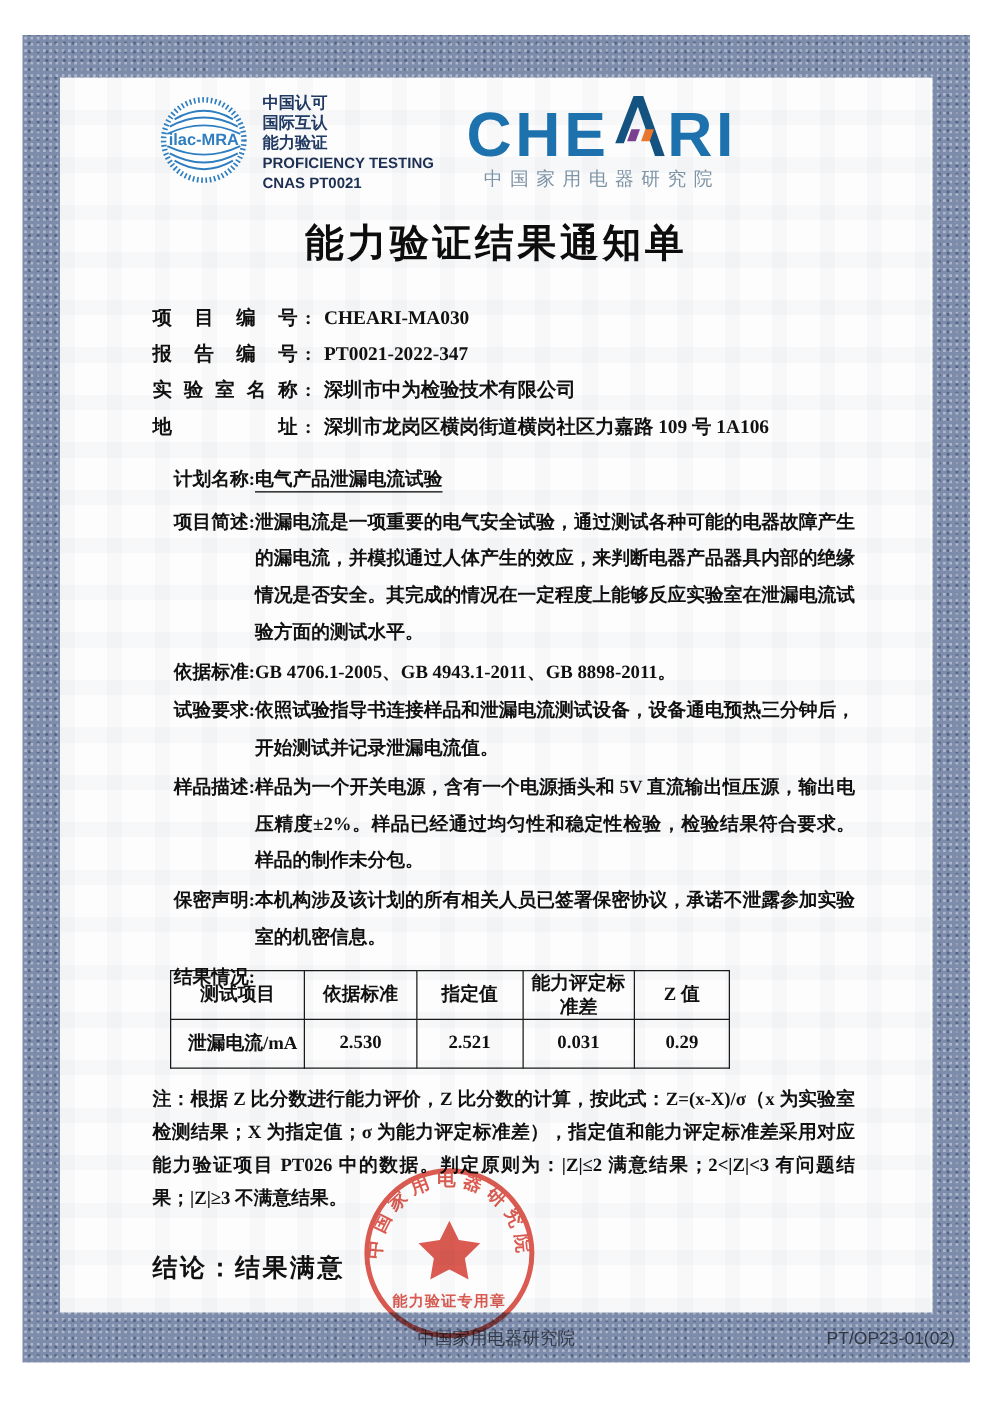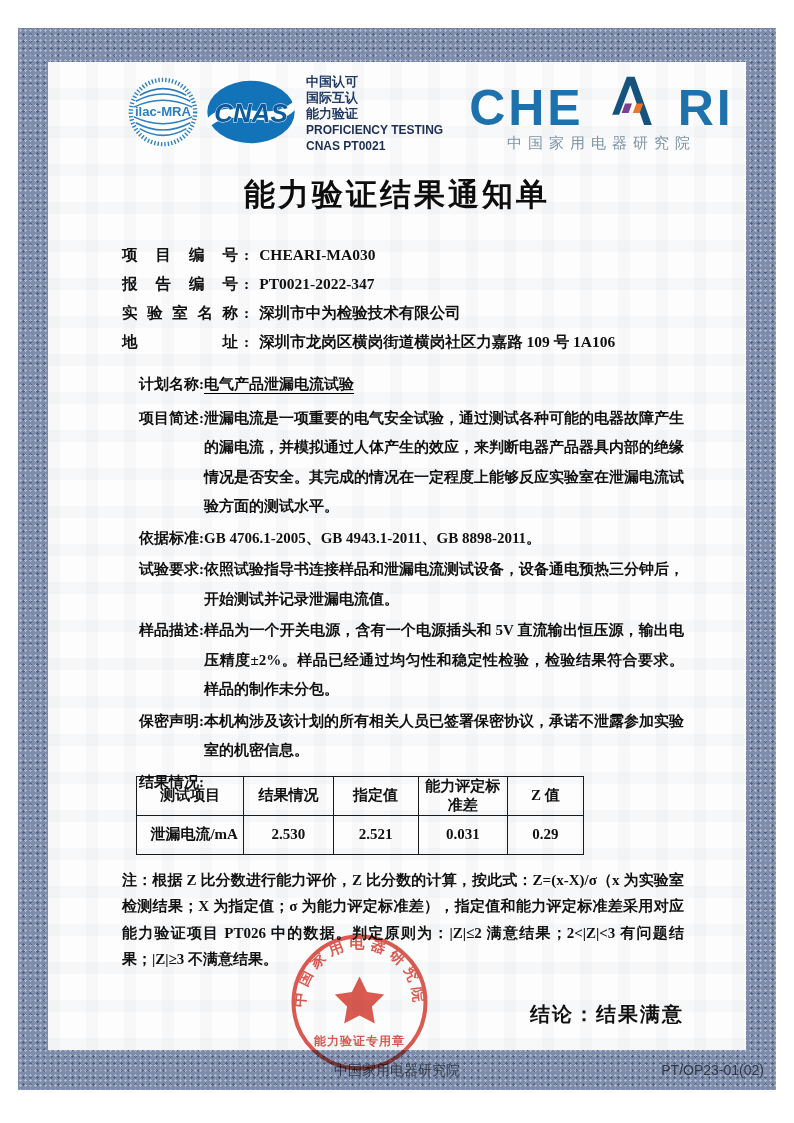--- a/index.html
+++ b/index.html
@@ -37,21 +37,21 @@
       repeating-linear-gradient(90deg, rgba(140,150,170,.05) 0 12px, transparent 12px 38px);
     overflow:hidden;
   }
   
   .logo-row{display:flex;align-items:center;margin:12px 0 0 78px;}
   .accred-text{margin-left:10px;line-height:16px;}
   .accred-cn{font-size:13px;font-weight:bold;color:#203a63;}
   .accred-en{font-size:12px;font-weight:bold;font-family:"Liberation Sans",sans-serif;color:#1d2f52;}
   .cheari{margin-left:26px;}
   .cheari-word{display:flex;align-items:flex-end;font-family:"Liberation Sans",sans-serif;
-    font-weight:bold;font-size:50px;line-height:46px;color:#1d72ae;letter-spacing:3px;gap:24px;}
+    font-weight:bold;font-size:50px;line-height:46px;color:#1d72ae;letter-spacing:3px;}
   .cheari-sub{margin-top:3px;text-align:center;font-size:15px;letter-spacing:6px;color:#7d93a6;
     font-family:"Liberation Sans",sans-serif;}
   .doc-title{margin-top:20px;text-align:center;font-family:"Liberation Sans",sans-serif;
     font-weight:bold;font-size:31px;letter-spacing:3px;color:#0d0d0d;}
   
   .info{margin:24px 64px 0 74px;font-size:15.5px;font-weight:bold;}
   .info-row{line-height:29px;white-space:nowrap;}
   .ilabel{display:inline-block;width:116px;text-align:justify;text-align-last:justify;vertical-align:bottom;}
   .icolon{display:inline-block;margin:0 10px 0 6px;}
   
@@ -60,21 +60,21 @@
   .sec{position:relative;padding-left:82px;line-height:29.5px;text-align:justify;margin-top:2px;}
   .sec-label{position:absolute;left:17px;top:0;}
   .sec.first{margin-top:8px;margin-bottom:4px;}
   .u{border-bottom:1.5px solid #000;padding-bottom:1px;}
   
   .rtable{border-collapse:collapse;margin:10px 0 0 14px;width:448px;
     font-size:15px;font-weight:bold;table-layout:fixed;}
   .rtable th,.rtable td{border:1.6px solid #1a1a1a;height:38px;text-align:center;padding:0 4px;}
   .rtable td.c0{text-align:center;padding-left:12px;}
   .note{margin-top:12px;font-size:15px;font-weight:bold;line-height:26.5px;text-align:justify;}
-  .conclusion{margin-top:28px;text-align:right;font-family:"Liberation Sans",sans-serif;
+  .conclusion{margin-top:28px;text-align:left;font-family:"Liberation Sans",sans-serif;
     font-weight:bold;font-size:20px;letter-spacing:2px;}
   
   .stamp{position:absolute;left:287px;top:930px;opacity:.82;mix-blend-mode:multiply;z-index:5;}
 </style>
 </head>
 <body>
 
 <div class="outer">
   <div class="page">
 
@@ -84,27 +84,20 @@
           <circle cx="38" cy="38" r="33" fill="#ffffff" stroke="#2e7ec0" stroke-width="4.5" stroke-dasharray="1.4 2.1"></circle>
           <path d="M14,21 Q38,7 62,21" fill="none" stroke="#2e7ec0" stroke-width="1.6"></path>
           <path d="M10,27 Q38,12 66,27" fill="none" stroke="#2e7ec0" stroke-width="1.6"></path>
           <path d="M8,33 Q38,19 68,33" fill="none" stroke="#2e7ec0" stroke-width="1.6"></path>
           <path d="M14,55 Q38,69 62,55" fill="none" stroke="#2e7ec0" stroke-width="1.6"></path>
           <path d="M10,49 Q38,64 66,49" fill="none" stroke="#2e7ec0" stroke-width="1.6"></path>
           <path d="M8,43 Q38,57 68,43" fill="none" stroke="#2e7ec0" stroke-width="1.6"></path>
           <text x="38" y="42.5" text-anchor="middle" font-family="Liberation Sans,sans-serif" font-weight="bold" font-size="13.5" fill="#2e7ec0">ilac-MRA</text>
         </svg>
       </span>
-      <span style="margin-left:6px;">
-        <svg width="90" height="66" viewBox="0 0 100 74">
-          <ellipse cx="50" cy="37" rx="49" ry="35" fill="#1273b8"></ellipse>
-          <path d="M1,44 C28,16 66,54 99,24 L99,35 C70,63 30,26 1,56 Z" fill="#fdfdfd"></path>
-          <text x="50" y="48" text-anchor="middle" font-family="Liberation Sans,sans-serif" font-weight="bold" font-style="italic" font-size="29" fill="#0e5a9e" stroke="#ffffff" stroke-width="1" paint-order="stroke">CNAS</text>
-        </svg>
-      </span>
       <div class="accred-text">
         <div class="accred-cn">中国认可</div>
         <div class="accred-cn">国际互认</div>
         <div class="accred-cn">能力验证</div>
         <div class="accred-en">PROFICIENCY TESTING</div>
         <div class="accred-en">CNAS PT0021</div>
       </div>
       <div class="cheari">
         <div class="cheari-word">
           <span>CHE</span>
@@ -174,21 +167,21 @@
         <colgroup>
             <col style="width:24%">
             <col style="width:20%">
             <col style="width:19%">
             <col style="width:20%">
             <col style="width:17%">
           </colgroup>
         <thead>
           <tr>
             <th>测试项目</th>
-            <th>结果情况</th>
+            <th>依据标准</th>
             <th>指定值</th>
             <th>能力评定标准差</th>
             <th>Z 值</th>
           </tr>
         </thead>
         <tbody>
           <tr>
             <td class="c0">泄漏电流/mA</td>
             <td>2.530</td>
             <td>2.521</td>

